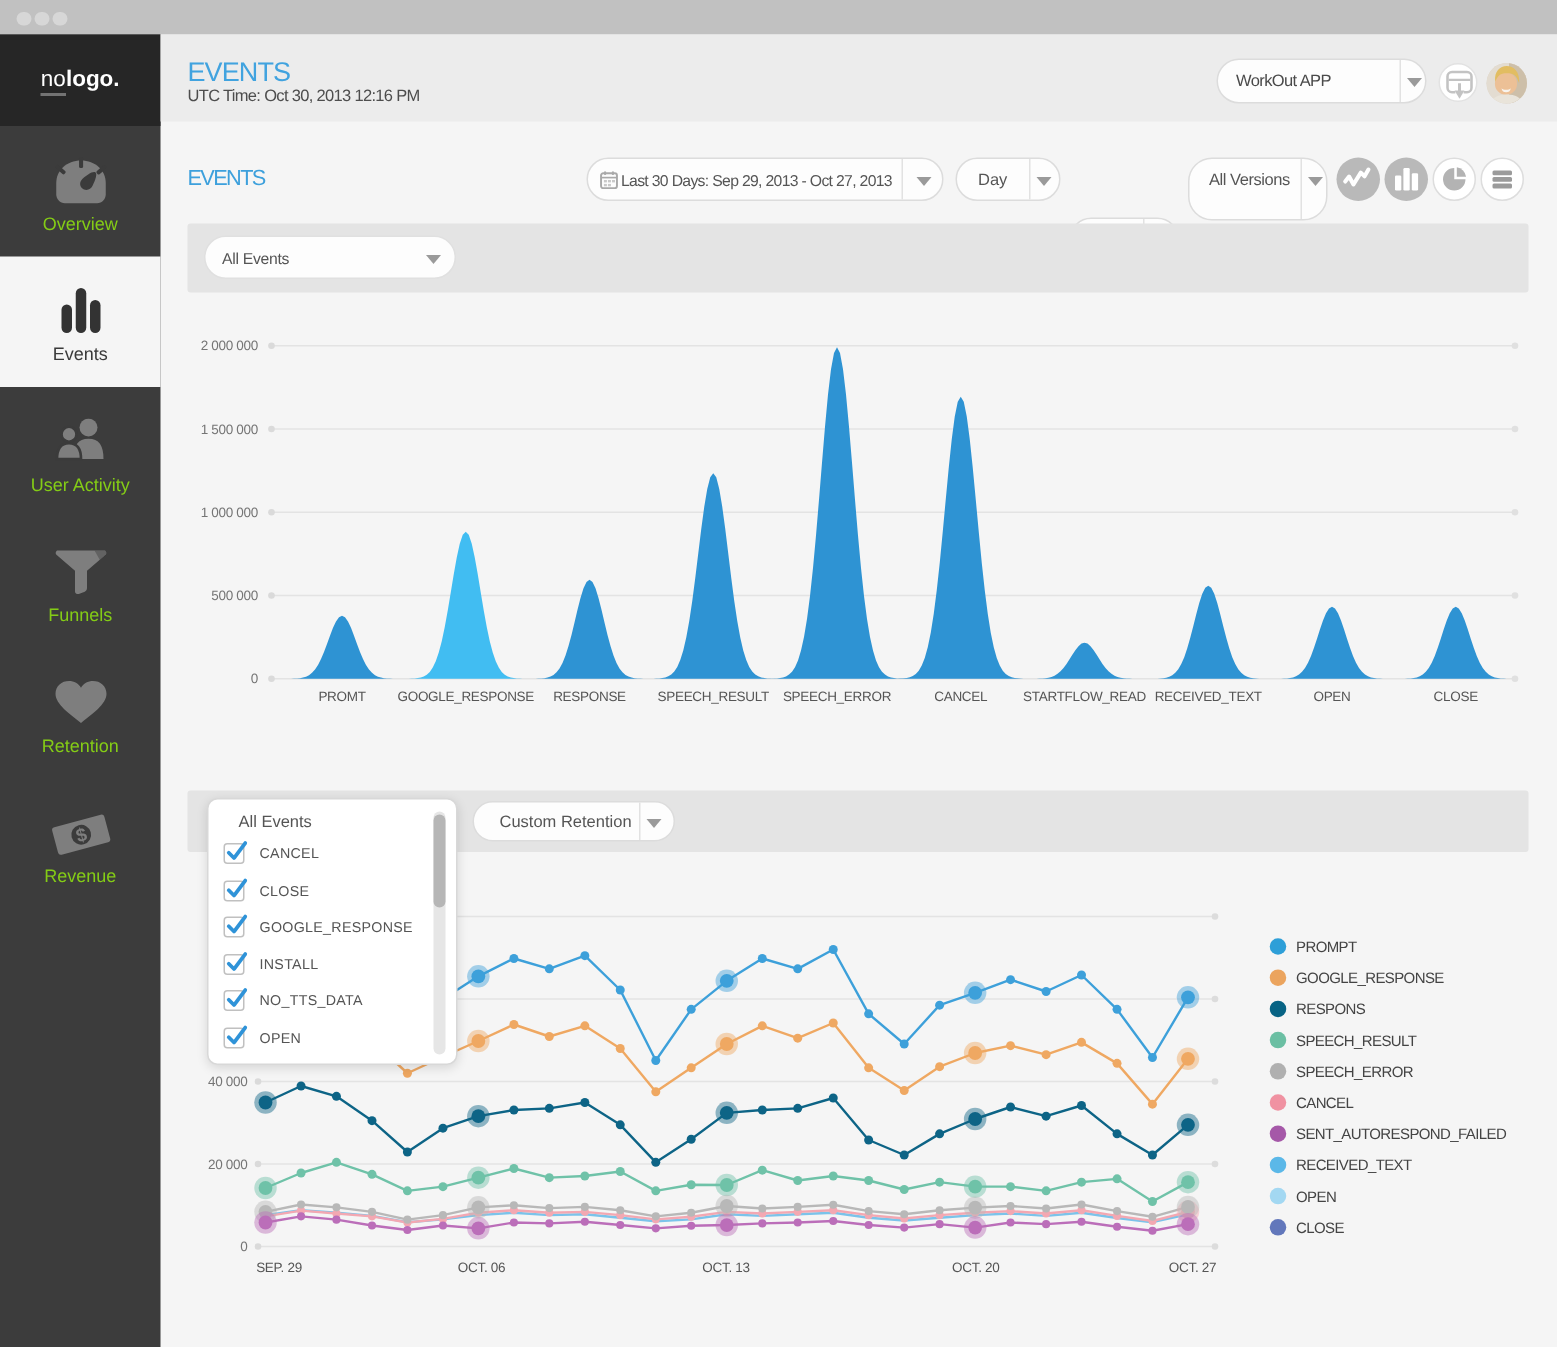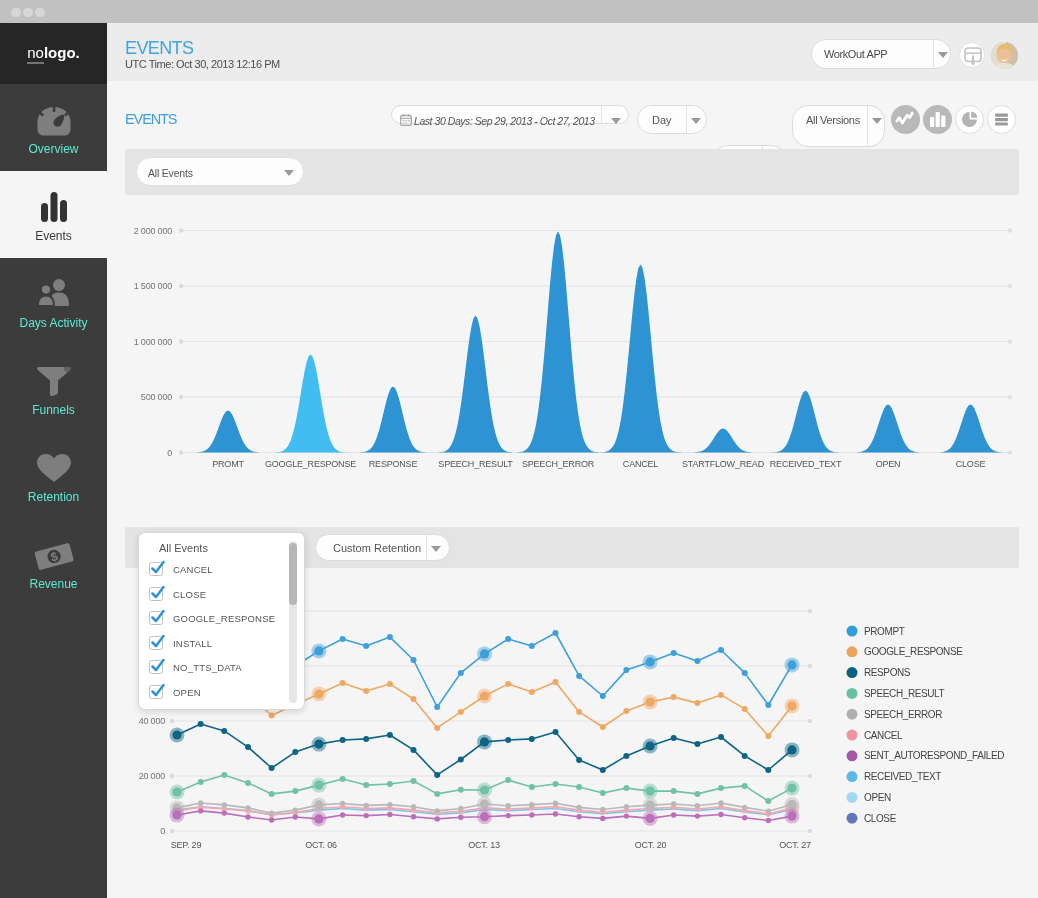--- a/index.html
+++ b/index.html
@@ -9,21 +9,21 @@
 .titlebar .dot { position:absolute; top:7.5px; width:9.5px; height:9.5px; border-radius:50%; background:#d7d7d7; }
 
 .sidebar { position:absolute; left:0; top:23px; width:107px; height:875px; background:#3c3c3c; }
 .logo { position:absolute; left:0; top:0; width:107px; height:61px; background:#262626;
   color:#fff; font-size:15px; text-align:center; line-height:59px; }
 .logo .no { font-weight:normal; border-bottom:2px solid #737373; padding-bottom:1px; }
 .logo .lg { font-weight:bold;text-align:center; }
 .menu { position:absolute; left:0; top:61px; width:107px; }
 .item { width:107px; height:87px; position:relative; }
 .item .mi { position:absolute; left:0; right:0; top:21px; text-align:center; }
-.item .ml { position:absolute; left:0; right:0; top:58px; text-align:center; font-size:12px; color:#5eead4; }
+.item .ml { position:absolute; left:0; right:0; top:58px; text-align:center; font-size:12px; color:#84cc16; }
 .item.active { background:#f5f5f5; }
 .item.active .ml { color:#3a3a3a; }
 
 .header { position:absolute; left:107px; top:23px; right:0; height:58px; background:#ececec; }
 .htitle { position:absolute; left:18px; top:16px; font-size:18px; line-height:1; color:#41a3df; letter-spacing:-0.6px; }
 .hsub { position:absolute; left:18px; top:34.5px; font-size:11px; line-height:1.1; color:#4d4d4d; letter-spacing:-0.45px; }
 
 .pill { position:absolute; background:#fdfdfd; border:1px solid #dcdcdc; border-radius:16px; }
 .pill .tri { position:absolute; width:0; height:0; border-left:5px solid transparent;
   border-right:5px solid transparent; border-top:6.5px solid #9a9a9a; }
@@ -81,21 +81,21 @@
 </svg></div>
         <div class="ml">Events</div>
       </div>
       <div class="item">
         <div class="mi"><svg width="38" height="28" viewBox="0 0 38 28">
 <circle cx="24" cy="6" r="6" fill="#7e7e7e"></circle>
 <path d="M14 27 C14 18 17 13.5 24 13.5 C31 13.5 34 18 34 27 Z" fill="#7e7e7e"></path>
 <circle cx="11" cy="10.5" r="5" fill="#7e7e7e" stroke="#3b3b3b" stroke-width="1.8"></circle>
 <path d="M3 27 C3 20.5 5.4 16.5 11 16.5 C16.6 16.5 19 20.5 19 27 Z" fill="#7e7e7e" stroke="#3b3b3b" stroke-width="1.8"></path>
 </svg></div>
-        <div class="ml">Days Activity</div>
+        <div class="ml">User Activity</div>
       </div>
       <div class="item">
         <div class="mi"><svg width="36" height="30" viewBox="0 0 36 30">
 <path d="M2 1 L34 1 C35.2 2.2 35.2 3 34 4.2 L22 14.5 L22 26 C22 27.2 21.4 28 20.5 28.5 L16.5 30 C15.2 30.4 14 29.6 14 28.2 L14 14.5 L2 4.2 C0.8 3 0.8 2.2 2 1 Z" fill="#7e7e7e"></path>
 <path d="M27 1 L34 1 C35.2 2.2 35.2 3 34 4.2 L30.5 7.2 Z" fill="#4a4a4a" opacity="0.55"></path>
 </svg></div>
         <div class="ml">Funnels</div>
       </div>
       <div class="item">
         <div class="mi"><svg width="36" height="30" viewBox="0 0 36 30">
@@ -141,21 +141,21 @@
     <rect x="15" width="12" height="27" fill="#cdbfa9"></rect>
     <circle cx="13" cy="13.8" r="7.4" fill="#ecc096"></circle>
     <path d="M5.8 12.5 C5 5.5 9 2 13.5 2 C18 2 22.3 5.5 21.8 13.5 C20 8.5 18.5 6.8 13.5 6.8 C9 6.8 7.5 8.5 5.8 12.5 Z" fill="#e2bd62"></path>
     <path d="M10 16.8 C11.2 18.2 15 18.2 16.2 16.8 C15.8 18.8 14.8 19.5 13.1 19.5 C11.4 19.5 10.4 18.8 10 16.8 Z" fill="#f8f4ee"></path>
     <path d="M3.5 27 C3.5 22.8 8 21 13.5 21 C19 21 23.5 22.8 23.5 27 Z" fill="#e9e4da"></path>
   </svg>
 </div>
 
 <div class="ptext" style="left:125px; top:111px; font-size:14.5px; color:#3da0dc; letter-spacing:-1.1px;">EVENTS</div>
 
-<div class="pill" style="left:391px; top:105px; width:238px; height:19px;font-style:italic;">
+<div class="pill" style="left:391px; top:105px; width:238px; height:29px;">
   <svg width="12" height="12" viewBox="0 0 12 12" style="position:absolute;left:8px;top:8px;">
     <rect x="0.7" y="1.5" width="10.6" height="10" rx="1.5" fill="none" stroke="#a9a9a9" stroke-width="1.3"></rect>
     <line x1="0.7" y1="4.4" x2="11.3" y2="4.4" stroke="#a9a9a9" stroke-width="1.1"></line>
     <line x1="3.4" y1="0.3" x2="3.4" y2="2.6" stroke="#a9a9a9" stroke-width="1.3"></line>
     <line x1="8.6" y1="0.3" x2="8.6" y2="2.6" stroke="#a9a9a9" stroke-width="1.3"></line>
     <rect x="2.6" y="6" width="2" height="1.6" fill="#c9c9c9"></rect>
       <rect x="5.3" y="6" width="2" height="1.6" fill="#c9c9c9"></rect>
       <rect x="8" y="6" width="2" height="1.6" fill="#c9c9c9"></rect>
     <rect x="2.6" y="8.6" width="2" height="1.6" fill="#c9c9c9"></rect>
       <rect x="5.3" y="8.6" width="2" height="1.6" fill="#c9c9c9"></rect>

